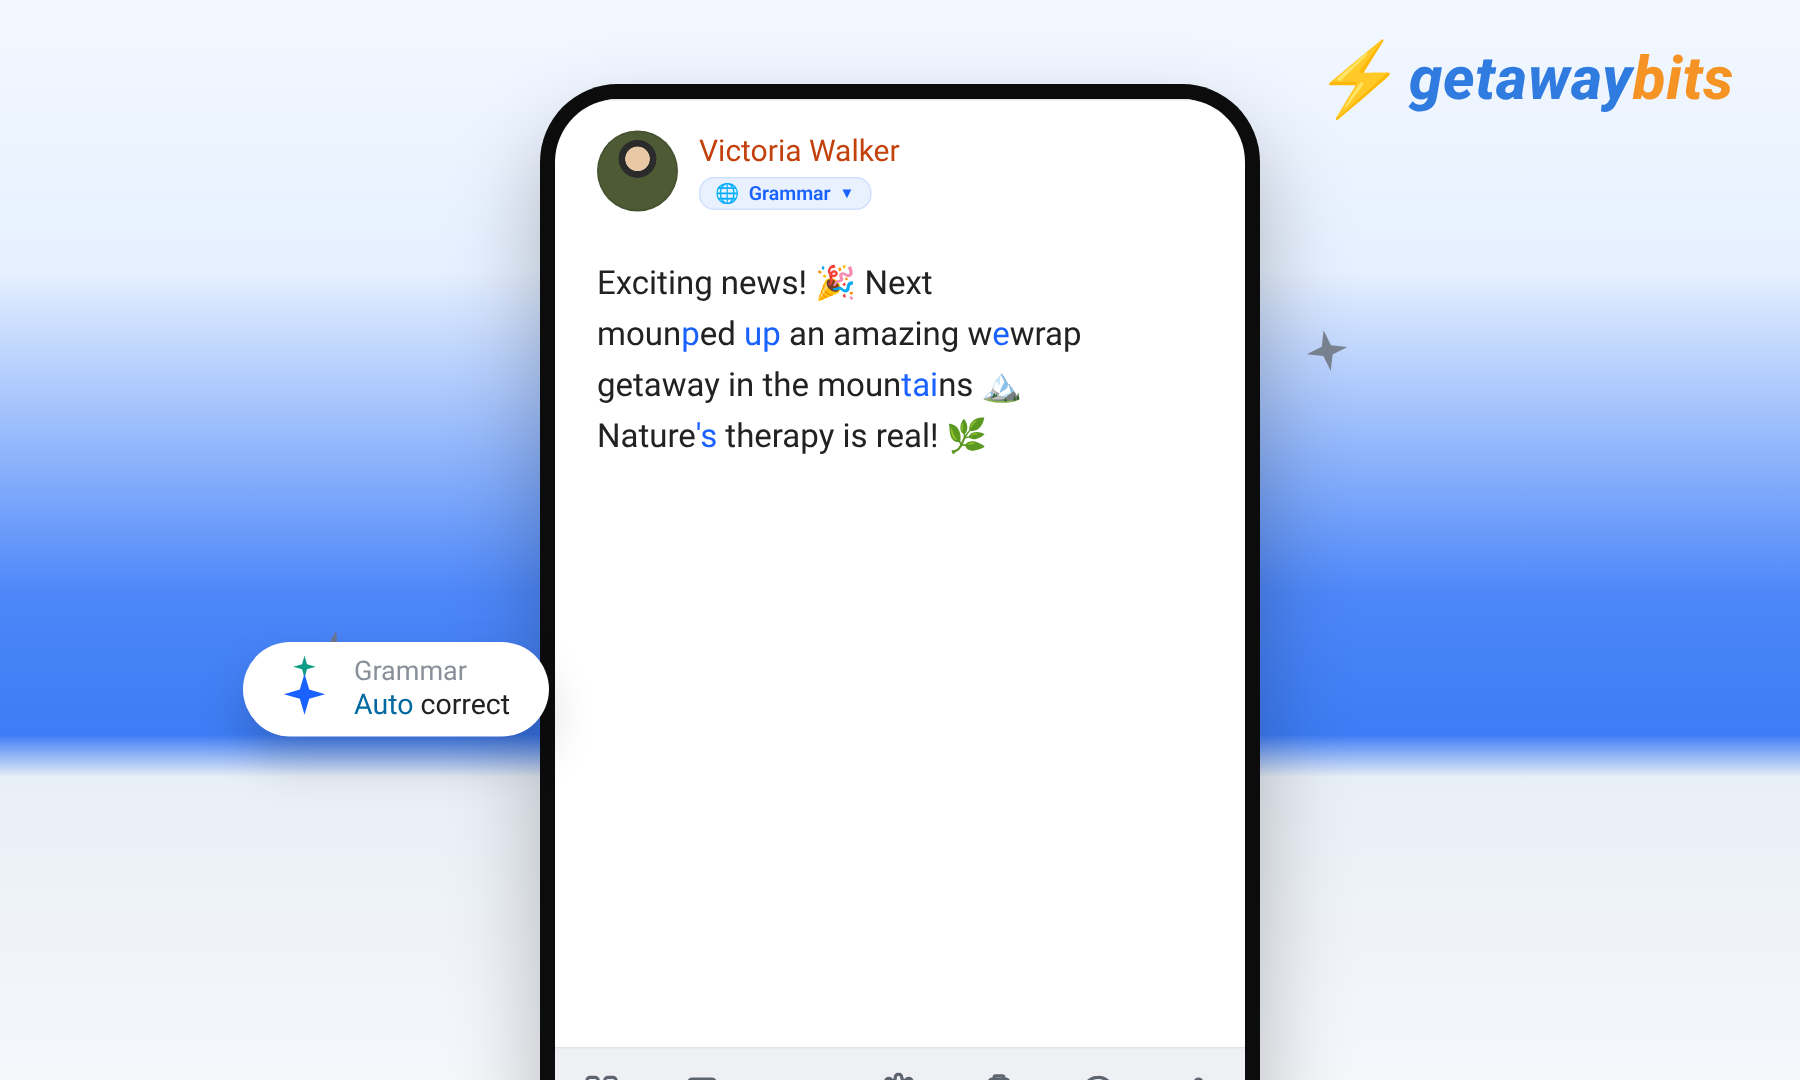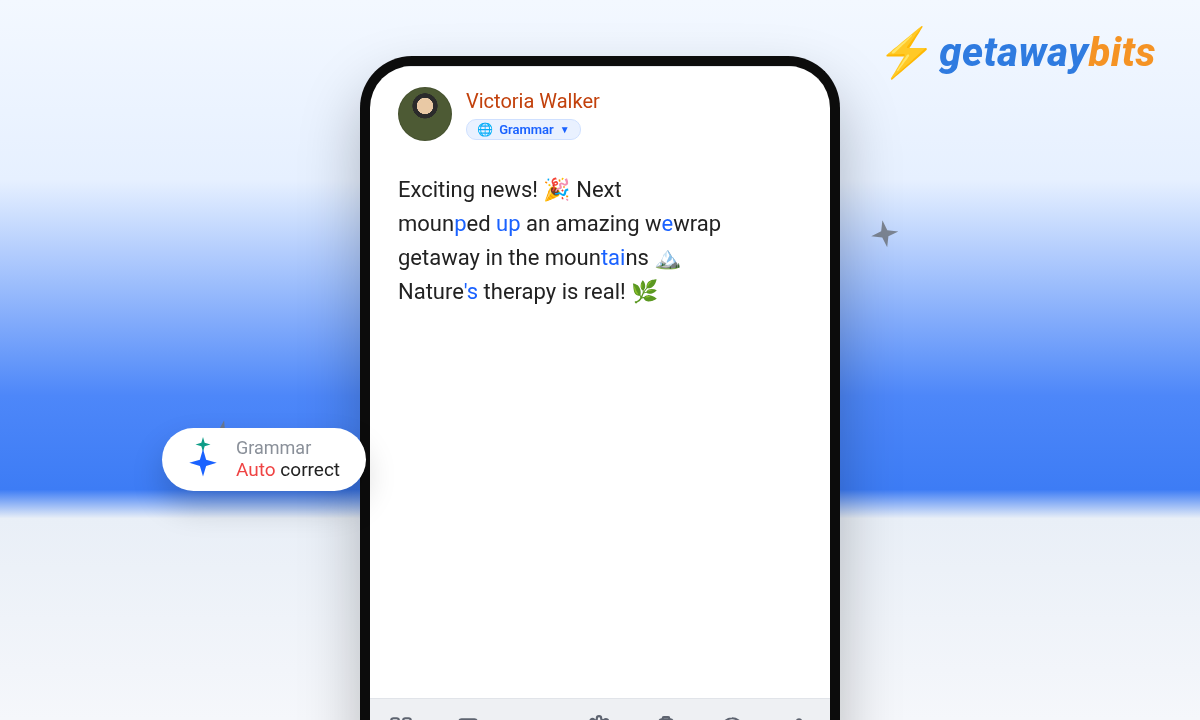--- a/index.html
+++ b/index.html
@@ -62,21 +62,21 @@
     display: flex; align-items: center; gap: 14px;
     z-index: 5;
   }
   .pill-icons { position: relative; width: 44px; height: 40px; }
   .spark { position: absolute; }
   .spark.big { left: 10px; top: 10px; width: 30px; height: 30px; fill: #1a62ff; }
   .spark.sm { left: 16px; top: -2px; width: 18px; height: 18px; fill: #0f9d87; }
   .pill-text { display: flex; flex-direction: column; line-height: 1.15; }
   .pill-grammar { color: #8a9099; font-size: 18px; }
   .pill-auto { font-size: 19px; color: #222; }
-  .pill-auto .auto-word { color: #ef4444; }
+  .pill-auto .auto-word { color: #0369a1; }
 
   .deco-spark {
     position: absolute; width: 30px; height: 30px; fill: #6f7680; opacity: .85;
   }
   .deco-spark.a { left: 206px; top: 420px; transform: rotate(12deg); }
   .deco-spark.b { left: 870px; top: 220px; transform: rotate(-10deg); }
 
   .kbd {
     position: absolute; left: 0; right: 0; bottom: 0; height: 58px;
     background: #eef0f3; border-top: 1px solid #e1e4e9;

